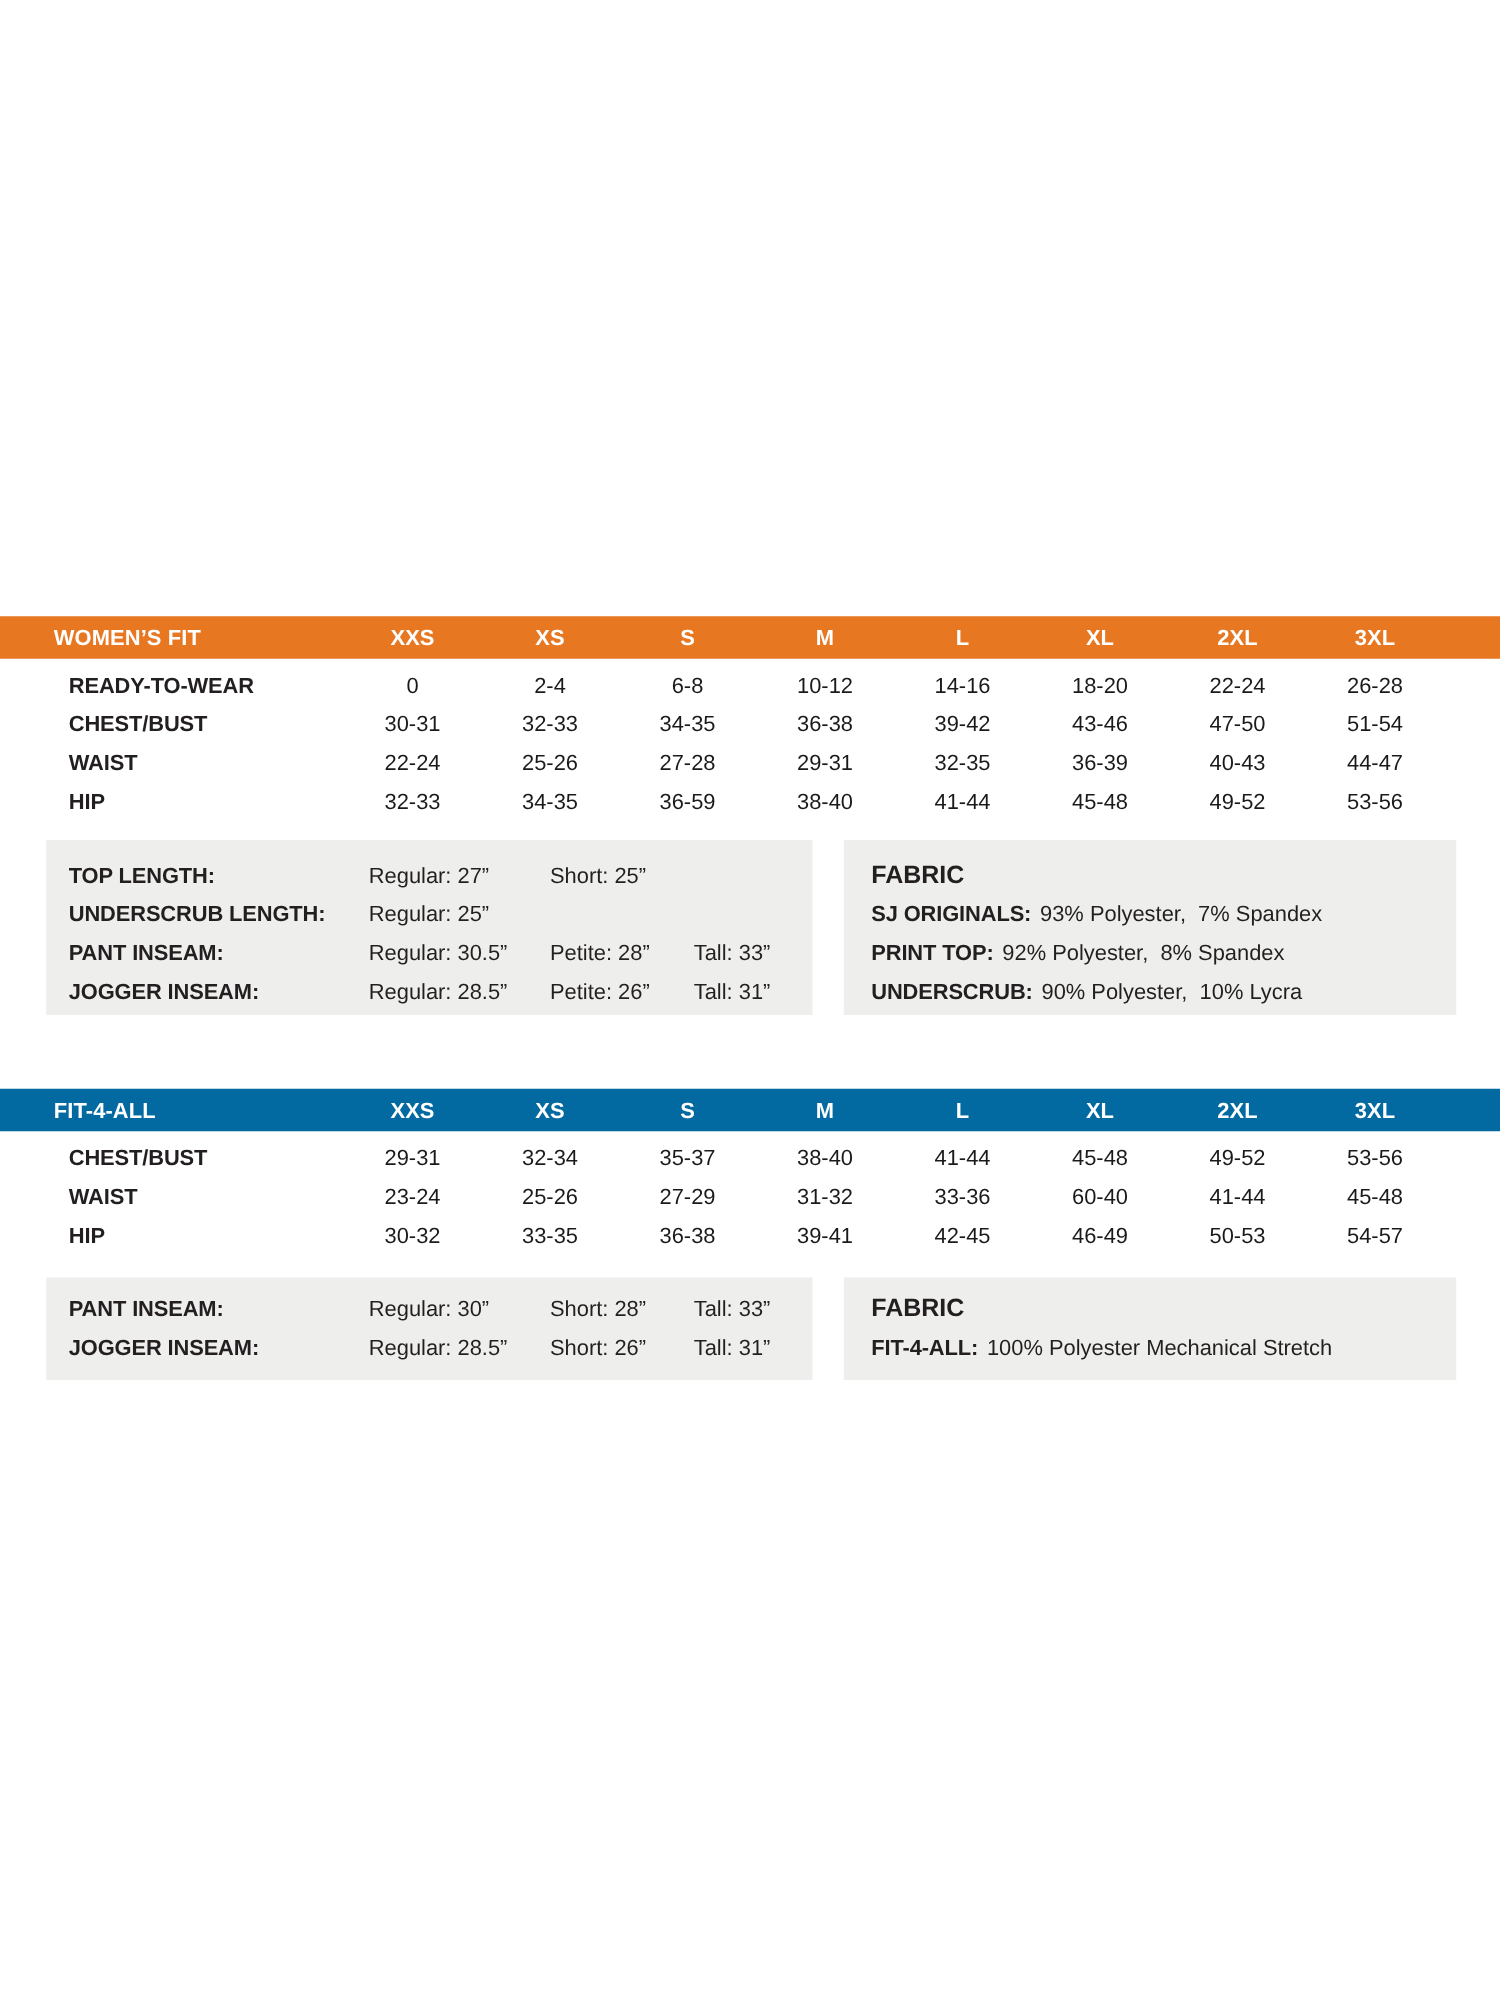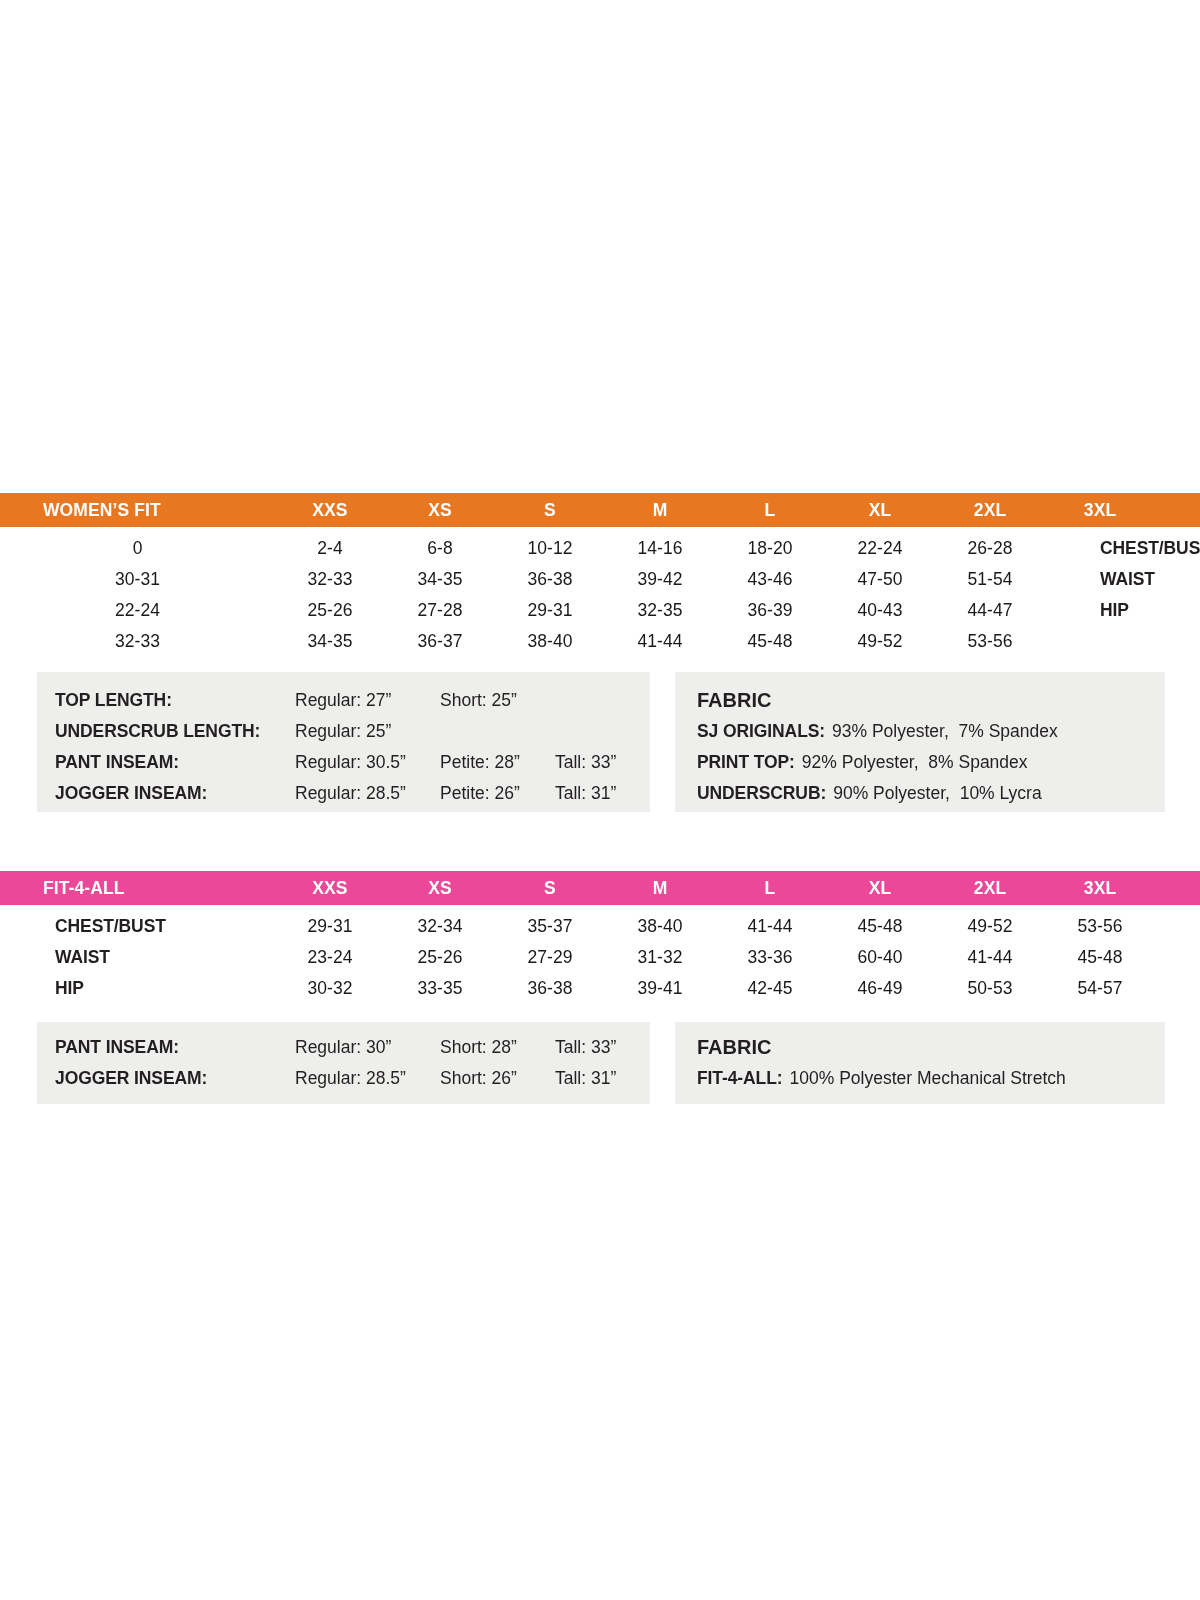--- a/index.html
+++ b/index.html
@@ -80,20 +80,21 @@
       <div class="cell value">XS</div>
       <div class="cell value">S</div>
       <div class="cell value">M</div>
       <div class="cell value">L</div>
       <div class="cell value">XL</div>
       <div class="cell value">2XL</div>
       <div class="cell value">3XL</div>
     </header>
 
   <div class="size-grid body">
+      <div class="cell label">READY-TO-WEAR</div>
       <div class="cell value">0</div>
       <div class="cell value">2-4</div>
       <div class="cell value">6-8</div>
       <div class="cell value">10-12</div>
       <div class="cell value">14-16</div>
       <div class="cell value">18-20</div>
       <div class="cell value">22-24</div>
       <div class="cell value">26-28</div>
       <div class="cell label">CHEST/BUST</div>
       <div class="cell value">30-31</div>
@@ -109,21 +110,21 @@
       <div class="cell value">25-26</div>
       <div class="cell value">27-28</div>
       <div class="cell value">29-31</div>
       <div class="cell value">32-35</div>
       <div class="cell value">36-39</div>
       <div class="cell value">40-43</div>
       <div class="cell value">44-47</div>
       <div class="cell label">HIP</div>
       <div class="cell value">32-33</div>
       <div class="cell value">34-35</div>
-      <div class="cell value">36-37</div>
+      <div class="cell value">36-59</div>
       <div class="cell value">38-40</div>
       <div class="cell value">41-44</div>
       <div class="cell value">45-48</div>
       <div class="cell value">49-52</div>
       <div class="cell value">53-56</div>
     </div>
 
   <div class="info-row">
     <div class="info-box">
         <div class="meas-line">
@@ -153,21 +154,21 @@
         <div class="fabric-line"><span class="fabric-label">SJ ORIGINALS:</span><span class="fabric-value">93% Polyester,  7% Spandex</span></div>
         <div class="fabric-line"><span class="fabric-label">PRINT TOP:</span><span class="fabric-value">92% Polyester,  8% Spandex</span></div>
         <div class="fabric-line"><span class="fabric-label">UNDERSCRUB:</span><span class="fabric-value">90% Polyester,  10% Lycra</span></div>
       </div>
   </div>
 </section>
 
 <div class="section-gap"></div>
 
 <section class="chart-section fit4all">
-  <header class="size-grid band" style="background: #ec4899;">
+  <header class="size-grid band" style="background: #0369a1;">
     <div class="band-title">FIT-4-ALL</div>
   <div class="cell value">XXS</div>
       <div class="cell value">XS</div>
       <div class="cell value">S</div>
       <div class="cell value">M</div>
       <div class="cell value">L</div>
       <div class="cell value">XL</div>
       <div class="cell value">2XL</div>
       <div class="cell value">3XL</div>
     </header>

